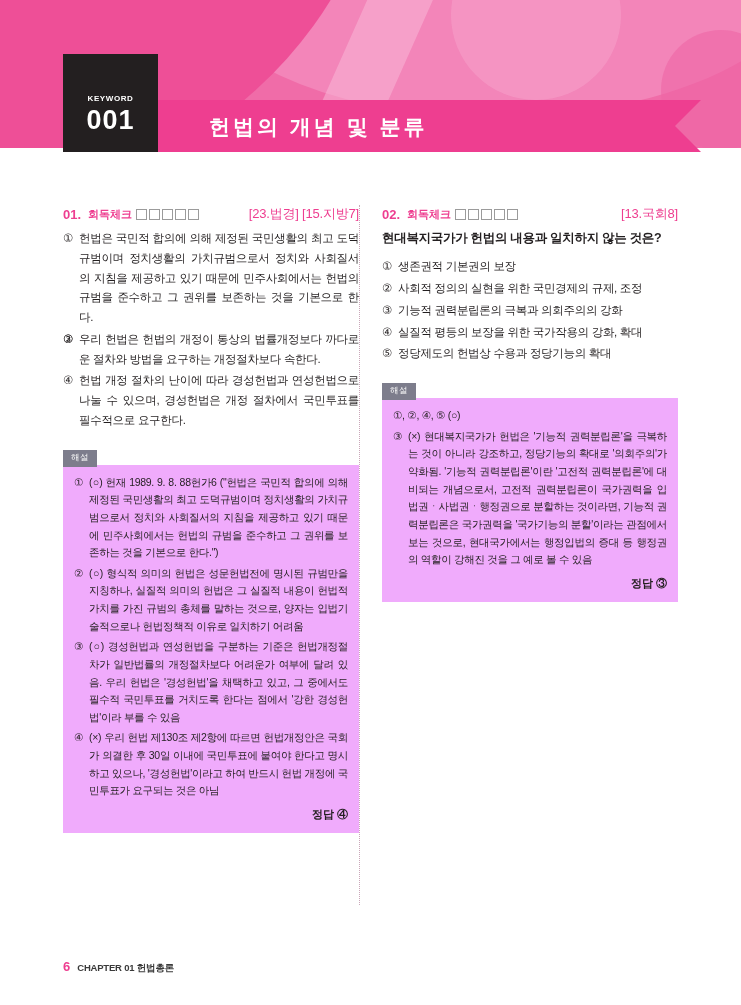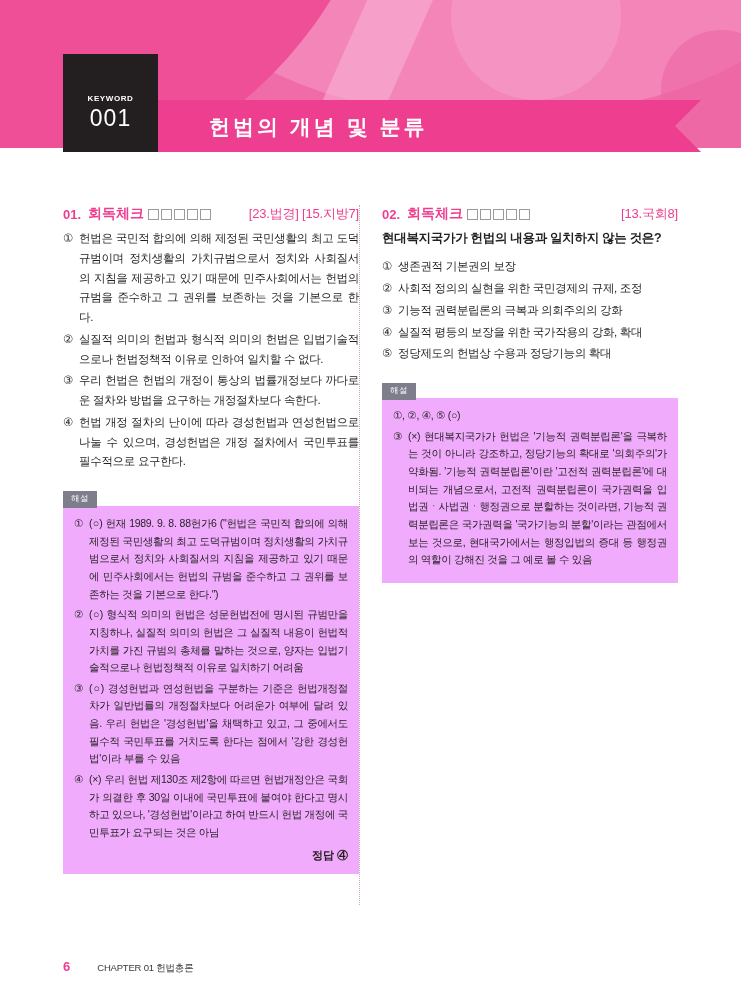--- a/index.html
+++ b/index.html
@@ -111,22 +111,22 @@
   .kw-badge .kw-label {
     position: absolute;
     left: 0; right: 0; top: 40px;
     font-size: 8px;
     font-weight: bold;
     letter-spacing: .6px;
   }
   .kw-badge .kw-num {
     position: absolute;
     left: 0; right: 0; top: 51px;
-    font-size: 23px;
-    font-weight: normal;
+    font-size: 27px;
+    font-weight: bold;
     letter-spacing: 1px;
   }
 
   
   .content {
     position: absolute;
     left: 63px; top: 205px;
     width: 615px;
     display: flex;
     gap: 23px;
@@ -147,21 +147,21 @@
     align-items: center;
     margin-bottom: 6px;
   }
   .q-no {
     font-size: 13px;
     font-weight: bold;
     color: #ee3e90;
     margin-right: 7px;
   }
   .q-check-label {
-    font-size: 14px;
+    font-size: 11px;
     font-weight: bold;
     color: #ee3e90;
     margin-right: 4px;
   }
   .q-boxes {
     display: flex;
     gap: 2px;
   }
   .q-box {
     width: 9px; height: 9px;
@@ -261,24 +261,23 @@
     align-items: baseline;
   }
   .footer .pg {
     font-size: 13px;
     font-weight: bold;
     color: #ee3e90;
     margin-right: 7px;
   }
   .footer .ch {
     font-size: 9.5px;
-    font-weight: normal;
+    font-weight: bold;
     color: #3a3a3a;
     letter-spacing: -.2px;
-    margin-left: 20px;
   }
 </style>
 </head>
 <body>
 
 <div class="topband">
   <div class="wave2"></div>
   <div class="wave1"></div>
   <div class="diag"></div>
   <div class="circle1"></div>
@@ -315,21 +314,20 @@
     </div>
 
 
     <ol class="choices">
       <li>
         <span class="marker">①</span>
         <span>헌법은 국민적 합의에 의해 제정된 국민생활의 최고 도덕규범이며 정치생활의 가치규범으로서 정치와 사회질서의 지침을 제공하고 있기 때문에 민주사회에서는 헌법의 규범을 준수하고 그 권위를 보존하는 것을 기본으로 한다.</span>
       </li>
       <li>
         <span class="marker">②</span>
-        <span>실질적 의미의 헌법과 형식적 의미의 헌법은 입법기술적으로나 헌법정책적 이유로 인하여 일치할 수 없다.</span>
       </li>
       <li>
         <span class="marker">③</span>
         <span>우리 헌법은 헌법의 개정이 통상의 법률개정보다 까다로운 절차와 방법을 요구하는 개정절차보다 속한다.</span>
       </li>
       <li>
         <span class="marker">④</span>
         <span>헌법 개정 절차의 난이에 따라 경성헌법과 연성헌법으로 나눌 수 있으며, 경성헌법은 개정 절차에서 국민투표를 필수적으로 요구한다.</span>
       </li>
     </ol>
@@ -407,20 +405,21 @@
       <span class="exp-tag">해설</span>
       <div class="exp-body">
         <p class="exp-plain">①, ②, ④, ⑤ (○)</p>
         <ol>
           <li>
             <span class="marker">③</span>
             <span>(×)</span>
             <span>현대복지국가가 헌법은 '기능적 권력분립론'을 극복하는 것이 아니라 강조하고, 정당기능의 확대로 '의회주의'가 약화됨. '기능적 권력분립론'이란 '고전적 권력분립론'에 대비되는 개념으로서, 고전적 권력분립론이 국가권력을 입법권ㆍ사법권ㆍ행정권으로 분할하는 것이라면, 기능적 권력분립론은 국가권력을 '국가기능의 분할'이라는 관점에서 보는 것으로, 현대국가에서는 행정입법의 증대 등 행정권의 역할이 강해진 것을 그 예로 볼 수 있음</span>
           </li>
         </ol>
+        <div class="answer">정답 ③</div>
       </div>
     </div>
   </div>
 
 </div>
 
 <div class="footer">
   <span class="pg">6</span>
   <span class="ch">CHAPTER 01 헌법총론</span>
 </div>

